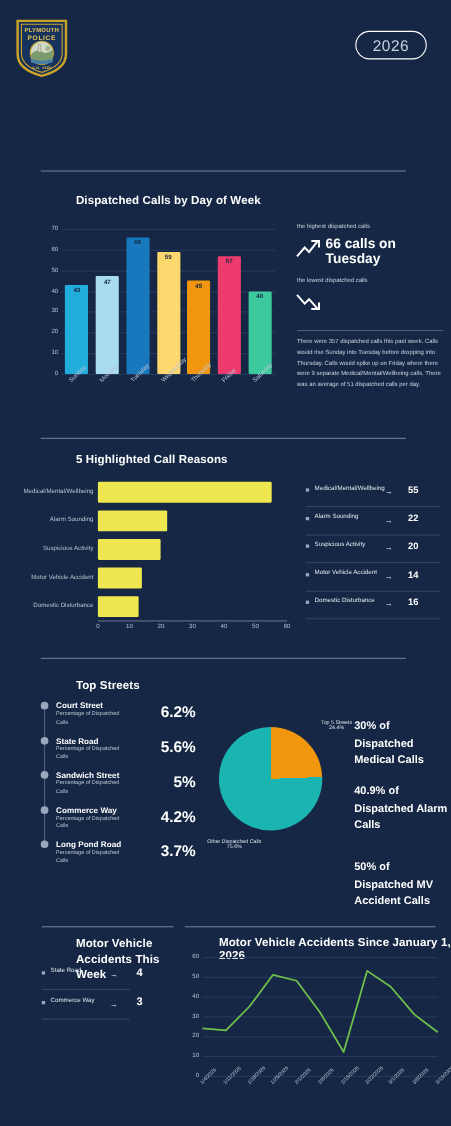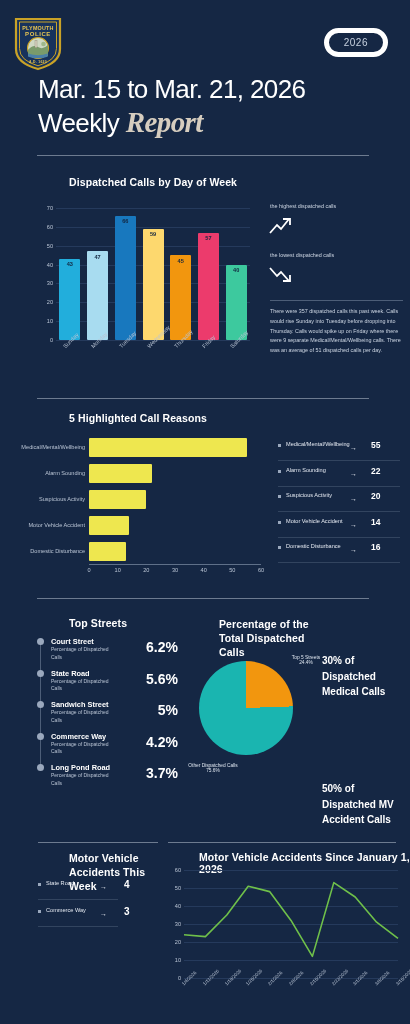--- a/index.html
+++ b/index.html
@@ -12,22 +12,22 @@
   }
   .page { position: relative; width: 410px; height: 1024px; }
 
   
   .badge-logo {
     position: absolute; left: 13px; top: 15px;
     width: 50px; height: 56px;
   }
   .year-pill {
     position: absolute; right: 22px; top: 28px;
-    border: 5px solid #ffffff; border-radius: 20px;
-    padding: 4px 15px; font-size: 10px; letter-spacing: .5px;
+    border: 1px solid #ffffff; border-radius: 20px;
+    padding: 4px 15px; font-size: 14px; letter-spacing: .5px;
     color: #c8d2e0;
   }
   .title {
     position: absolute; left: 38px; top: 74px; width: 350px;
     font-size: 26px; font-weight: 400; line-height: 1.18;
     letter-spacing: -0.6px;
   }
   .title .serif-em {
     font-family: "Liberation Serif", serif;
     font-style: italic; font-weight: 700; color: #d6cdbf;
@@ -128,24 +128,20 @@
       <path d="M15 35 q5 -6 10 -3 q5 3 10 -2 L35 41 q-10 3 -20 0 Z" fill="#7a9b6b"></path>
       <path d="M15.2 38.5 q10 3.4 19.6 0 L34.6 41.8 q-9.8 3 -19.4 0 Z" fill="#4a7fa8"></path>
       <rect x="22" y="25.5" width="2" height="7" fill="#d8d2c2" stroke="#8a8570" stroke-width="0.4"></rect>
       <circle cx="30.5" cy="29" r="2.3" fill="#9fb98c"></circle>
       <text x="25" y="47.5" font-family="'Liberation Sans',sans-serif" font-size="3.4" font-weight="700" fill="#e8c552" text-anchor="middle" letter-spacing="0.3">A.D. 1620</text>
     </svg>
   </div>
 
   <div class="year-pill">2026</div>
 
-  <div class="title">
-    <span>Mar. 15 to Mar. 21, 2026</span><br>
-    <span>Weekly </span><span class="serif-em">Report</span>
-  </div>
 
   <div class="rule" style="top:155px"></div>
 
   <div class="sec-title" style="left:38px; top:176px">Dispatched Calls by Day of Week</div>
 
   <div id="barchart">
       <div class="gridline" style="left: 56px; top: 340px; width: 194px;"></div>
       <div class="axis-lbl" style="left: 42px; top: 337px; width: 11px; text-align: right;">0</div>
       <div class="gridline" style="left: 56px; top: 321.143px; width: 194px;"></div>
       <div class="axis-lbl" style="left: 42px; top: 318.143px; width: 11px; text-align: right;">10</div>
@@ -182,20 +178,21 @@
       <div class="bar" style="left: 225.643px; top: 264.571px; width: 21px; height: 75.4286px; background: rgb(61, 201, 158);"></div>
       <div class="bar-val" style="left: 225.643px; top: 267.071px; width: 21px;">40</div>
       <div class="day-lbl" style="left: 228.643px; top: 345px;">Saturday</div>
     </div>
 
   <div class="callout-sub" style="left:270px; top:203px">the highest dispatched calls</div>
   <svg style="position:absolute;left:269px;top:216px" width="22" height="20">
     <path d="M1 17 L8 9 L12 13 L20 3" fill="none" stroke="#ffffff" stroke-width="1.8"></path>
     <path d="M14 3 L21 3 L21 9" fill="none" stroke="#ffffff" stroke-width="1.8"></path>
   </svg>
+  <div class="callout-big" style="left:296px; top:214px">66 calls on Tuesday</div>
 
   <div class="callout-sub" style="left:270px; top:252px">the lowest dispatched calls</div>
   <svg style="position:absolute;left:269px;top:264px" width="22" height="20">
     <path d="M1 4 L8 12 L12 8 L20 17" fill="none" stroke="#ffffff" stroke-width="1.8"></path>
     <path d="M14 17 L21 17 L21 11" fill="none" stroke="#ffffff" stroke-width="1.8"></path>
   </svg>
 
   <div style="position:absolute;left:270px;top:300px;width:133px;height:1px;background:#4d5e78"></div>
   <div class="para" style="left:270px; top:307px">There were 357 dispatched calls this past week. Calls would rise Sunday into Tuesday before dropping into Thursday. Calls would spike up on Friday where there were 9 separate Medical/Mental/Wellbeing calls. There was an average of 51 dispatched calls per day.</div>
 
@@ -256,21 +253,20 @@
         <span class="lg-name">Domestic Disturbance</span>
         <span class="lg-arrow">→</span>
         <span class="lg-val">16</span>
       </div>
       <div class="lg-div" style="left: 278px; top: 562px;"></div>
     </div>
 
   <div class="rule" style="top:598px"></div>
 
   <div class="sec-title" style="left:38px; top:617px">Top Streets</div>
-  <div class="sec-title" style="left:188px; top:617px; width:125px; line-height:1.35">Percentage of the Total Dispatched Calls</div>
 
   <div id="streets">
       <div class="st-line" style="top: 642px; height: 126px;"></div>
       <div class="st-dot" style="top: 638px;"></div>
       <div class="st-name" style="top: 637px;">Court Street</div>
       <div class="st-sub" style="top: 646px;">Percentage of Dispatched Calls</div>
       <div class="st-pct" style="left: 118px; top: 639px;">6.2%</div>
       <div class="st-dot" style="top: 669.5px;"></div>
       <div class="st-name" style="top: 668.5px;">State Road</div>
       <div class="st-sub" style="top: 677.5px;">Percentage of Dispatched Calls</div>
@@ -293,20 +289,21 @@
   <div class="pie-lbl" style="left:281px; top:655px; width:50px">
     <span>Top 5 Streets</span><br>
     <span>24.4%</span>
   </div>
   <div class="pie-lbl" style="left:175px; top:763px; width:76px">
     <span>Other Dispatched Calls</span><br>
     <span>75.6%</span>
   </div>
 
   <div class="rstat" style="top:653px">30% of Dispatched Medical Calls</div>
+  <div class="rstat" style="top:712px">40.9% of Dispatched Alarm Calls</div>
   <div class="rstat" style="top:781px">50% of Dispatched MV Accident Calls</div>
 
   <div style="position:absolute;left:38px;top:842px;width:120px;height:1px;background:#6d7b90"></div>
   <div class="sec-title" style="left:38px; top:851px; width:118px; line-height:1.35">Motor Vehicle Accidents This Week</div>
   <div id="mvweek">
       <div class="lg-row" style="left: 38px; top: 879px; width: 118px;">
         <span class="lg-sq"></span>
         <span class="lg-name" style="width:44px">State Road</span>
         <span class="lg-arrow" style="left:62px">→</span>
         <span class="lg-val" style="left:86px;font-size:10px">4</span>

